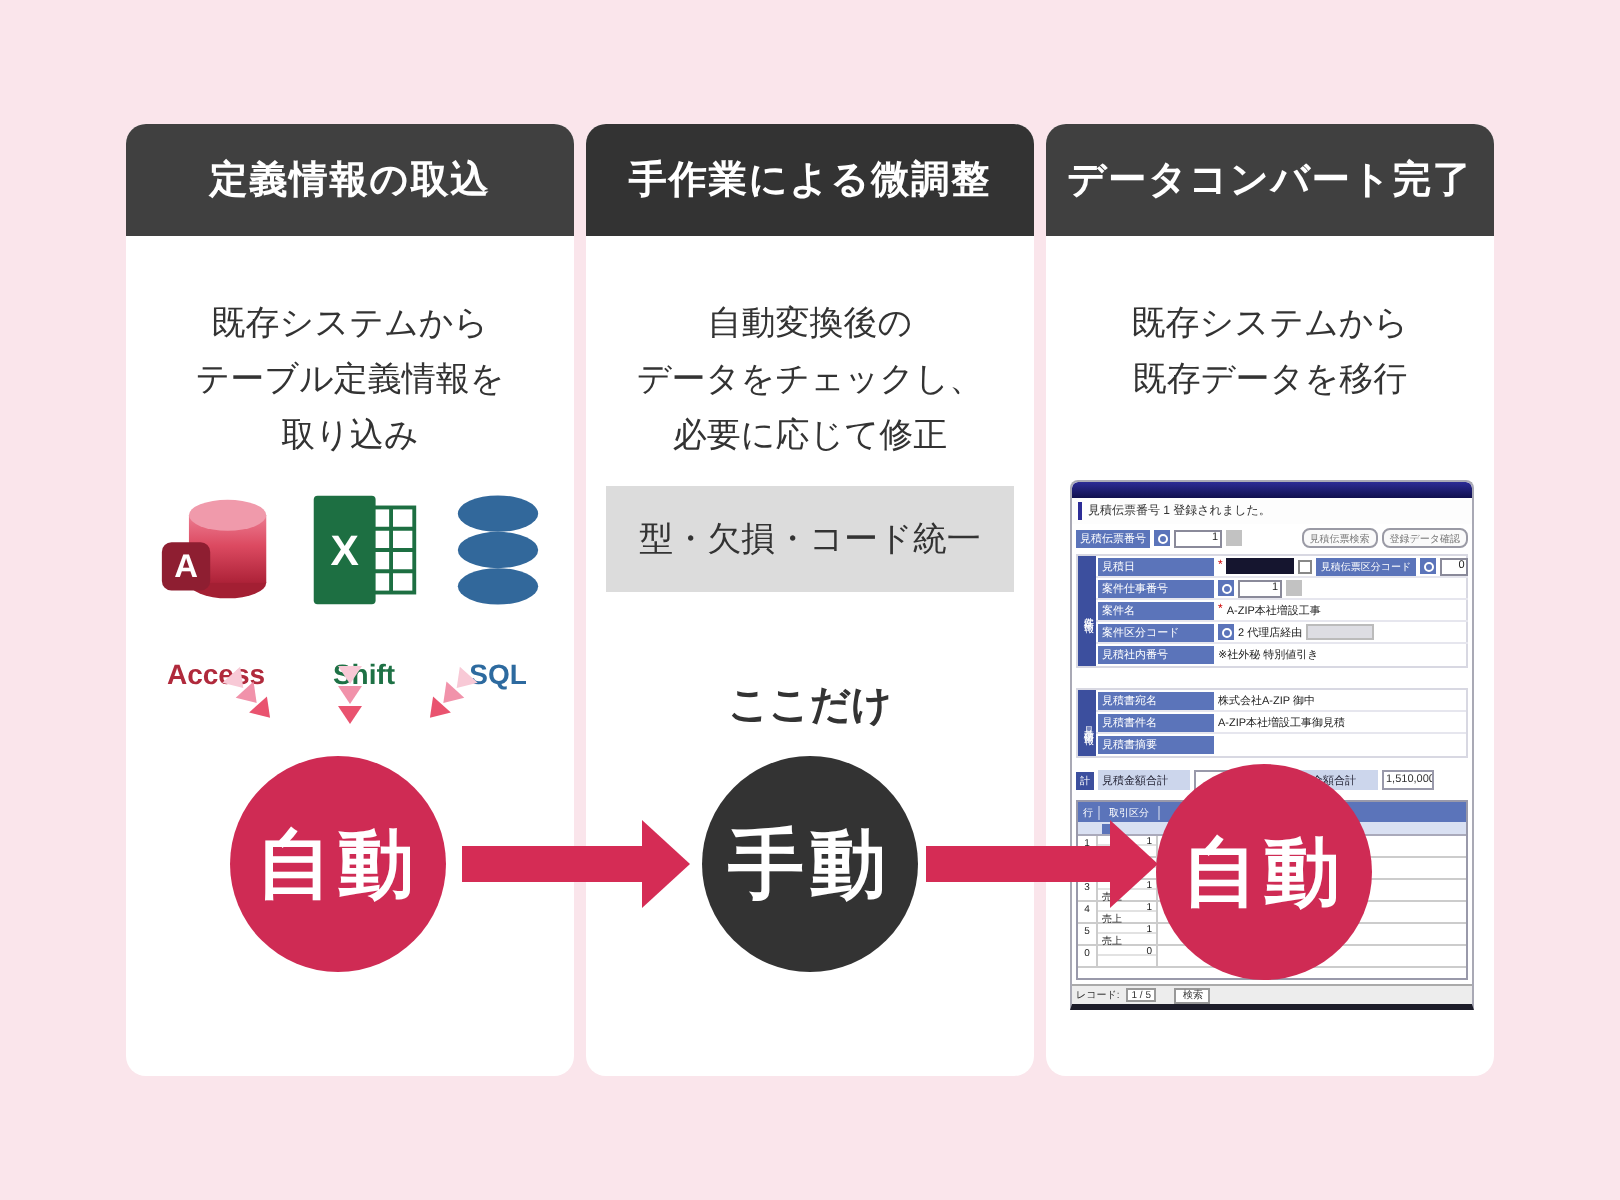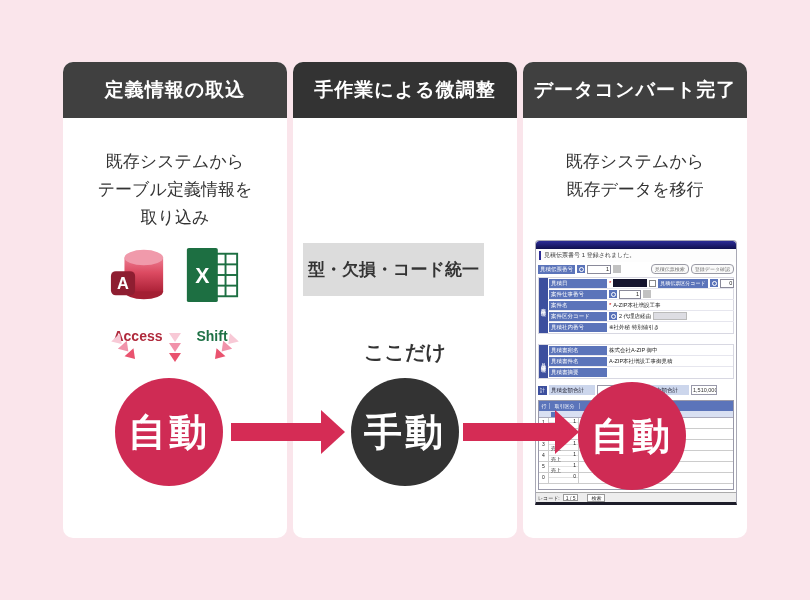--- a/index.html
+++ b/index.html
@@ -50,23 +50,23 @@
     z-index:3;
   }
   .circ-crimson{background:#cf2b54;}
   .circ-dark{background:#333333;}
   #card1 .circle{left:52px; top:316px;}
   #card2 .circle{left:58px; top:316px;}
   #card3 .circle{left:55px; top:320px;}
 
   
   .note-box {
-    position:absolute; top:181px; left:10px; width:181px; height:53px;
+    position:absolute; top:181px; left:10px; width:204px; height:53px;
     background:#dcdcdc; display:flex; align-items:center; justify-content:center;
-    font-size:17px; font-weight:700; color:#333;
+    font-size:17px; font-weight:400; color:#333;
   }
   .note-caption { position:absolute; top:277px; left:0; width:100%;
     text-align:center; font-size:20px; font-weight:700; color:#333; }
 
   
   .flow-arrow { position:absolute; z-index:2; display:flex; align-items:center; }
   #arrow1{ left:231px; top:410px; }
   #arrow2{ left:463px; top:410px; }
   .shaft { height:18px; background:#d52c55; }
   #arrow1 .shaft{ width:90px; } #arrow2 .shaft{ width:92px; }
@@ -167,20 +167,30 @@
           <line x1="33" y1="19" x2="56" y2="19" stroke="#1d6f42" stroke-width="2"></line>
           <line x1="33" y1="30" x2="56" y2="30" stroke="#1d6f42" stroke-width="2"></line>
           <line x1="33" y1="41" x2="56" y2="41" stroke="#1d6f42" stroke-width="2"></line>
           <line x1="44" y1="8" x2="44" y2="52" stroke="#1d6f42" stroke-width="2"></line>
           <rect x="4" y="2" width="32" height="56" rx="2" fill="#1d6f42"></rect>
           <text x="20" y="38" text-anchor="middle" font-size="22" font-weight="bold" fill="#fff" font-family="Liberation Sans,sans-serif">X</text>
         </svg>
       </span>
       <span class="lbl" style="color:#1e7145">Shift</span>
     </div>
+    <div class="source">
+      <span>
+        <svg width="44" height="58" viewBox="0 0 46 60">
+          <ellipse cx="23" cy="11" rx="21" ry="9.5" fill="#32689b"></ellipse>
+          <ellipse cx="23" cy="30" rx="21" ry="9.5" fill="#32689b"></ellipse>
+          <ellipse cx="23" cy="49" rx="21" ry="9.5" fill="#32689b"></ellipse>
+        </svg>
+      </span>
+      <span class="lbl" style="color:#2d6a9f">SQL</span>
+    </div>
   </div>
 
   <div class="chevrons">
     <div class="chev left">
       <div class="tri t1"></div>
         <div class="tri t2"></div>
         <div class="tri t3"></div>
     </div>
     <div class="chev">
       <div class="tri t1"></div>
@@ -192,20 +202,25 @@
         <div class="tri t2"></div>
         <div class="tri t3"></div>
     </div>
   </div>
 
   <div class="circle circ-crimson">自動</div>
 </div>
 
 <div class="card" id="card2">
   <div class="card-header hdr-dark">手作業による微調整</div>
+  <div class="desc">
+    <div>自動変換後の</div>
+    <div>データをチェックし、</div>
+    <div>必要に応じて修正</div>
+  </div>
   <div class="note-box">型・欠損・コード統一</div>
   <div class="note-caption">ここだけ</div>
   <div class="circle circ-dark">手動</div>
 </div>
 
 <div class="card" id="card3">
   <div class="card-header hdr-crimson">データコンバート完了</div>
   <div class="desc">
     <div>既存システムから</div>
     <div>既存データを移行</div>

